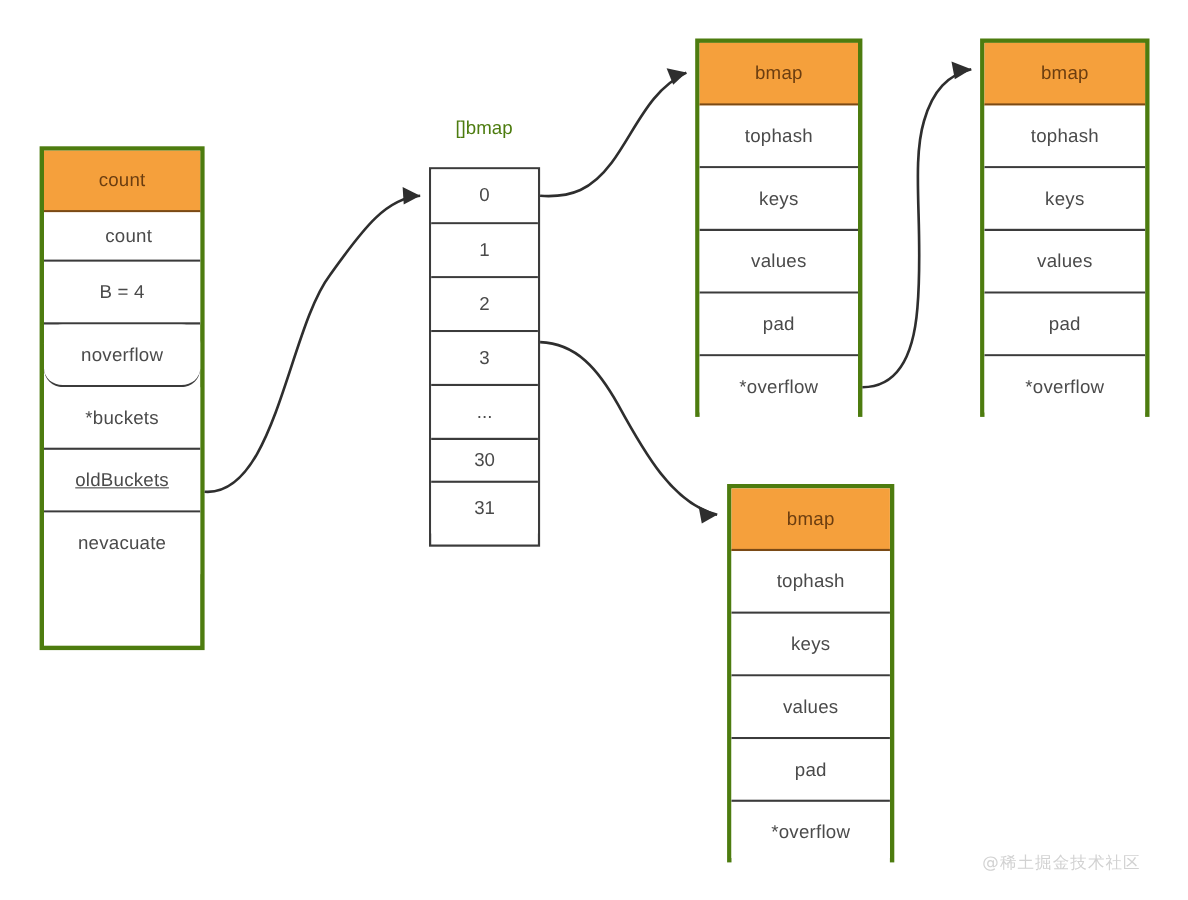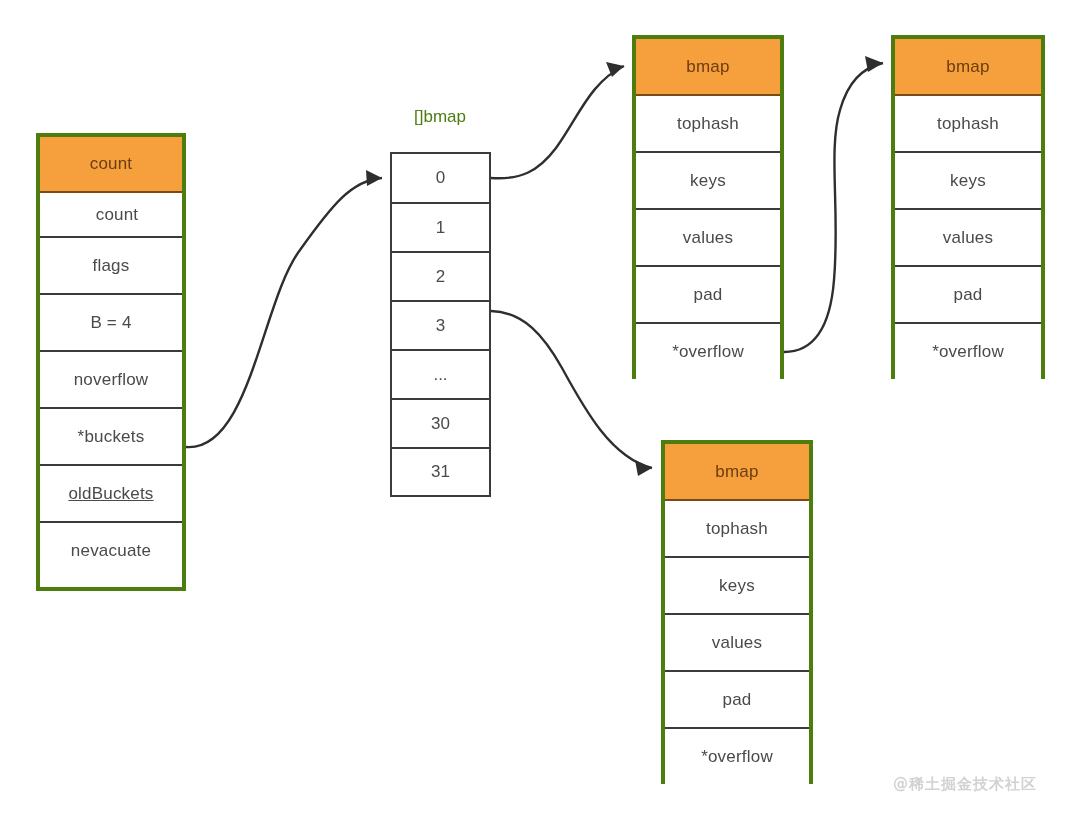--- a/index.html
+++ b/index.html
@@ -101,37 +101,36 @@
   }
 </style>
 </head>
 <body>
 
 <div id="canvas">
 
   <div class="struct" id="hmap-struct" style="left:36px; top:133px; width:150px; height:458px;">
     <div class="row header" style="height:56px;">count</div>
     <div class="row" style="height:45px;padding-left:12px;">count</div>
-    <div class="row" style="height:57px;">flags</div>
     <div class="row" style="height:57px;">B = 4</div>
-    <div class="row" style="height:57px;">noverflow</div>
+    <div class="row" style="height:57px;border-radius:17px;">noverflow</div>
     <div class="row" style="height:57px;text-align:right;">*buckets</div>
     <div class="row" style="height:57px;text-decoration:underline;">oldBuckets</div>
     <div class="row" style="height:56px;">nevacuate</div>
   </div>
 
   <div class="caption" style="left:414px; top:107px;">[]bmap</div>
 
   <div class="arraybox" id="buckets-array" style="left:390px; top:152px; width:101px; height:345px;">
     <div class="cell" style="height:50px;">0</div>
     <div class="cell" style="height:49px;">1</div>
     <div class="cell" style="height:49px;">2</div>
     <div class="cell" style="height:49px;">3</div>
     <div class="cell" style="height:49px;">...</div>
-    <div class="cell" style="height:49px;text-align:right;">30</div>
+    <div class="cell" style="height:39px;text-align:right;">30</div>
     <div class="cell" style="height:46px;">31</div>
   </div>
 
   <div class="struct" id="bmap-bucket0" style="left:632px; top:35px; width:152px; height:344px;">
     <div class="row header" style="height:57px;">bmap</div>
     <div class="row" style="height:57px;">tophash</div>
     <div class="row" style="height:57px;">keys</div>
     <div class="row" style="height:57px;">values</div>
     <div class="row" style="height:57px;">pad</div>
     <div class="row" style="height:56px;">*overflow</div>
@@ -171,15 +170,15 @@
       <path class="link" d="M 491,311 C 524,312 544,336 562,368 C 586,412 612,458 652,468"></path>
       <polygon class="head" points="652,468 635,460 638,476"></polygon>
     </g>
 
     <g>
       <path class="link" d="M 784,352 C 812,352 830,330 834,280 C 840,210 828,150 840,110 C 848,82 862,68 883,63"></path>
       <polygon class="head" points="883,63 865,56 868,72"></polygon>
     </g>
   </svg>
 
-  <div class="watermark" style="left:893px; top:775px;font-weight:bold;">@稀土掘金技术社区</div>
+  <div class="watermark" style="left:893px; top:775px;">@稀土掘金技术社区</div>
 
 </div>
 
 </body></html>

